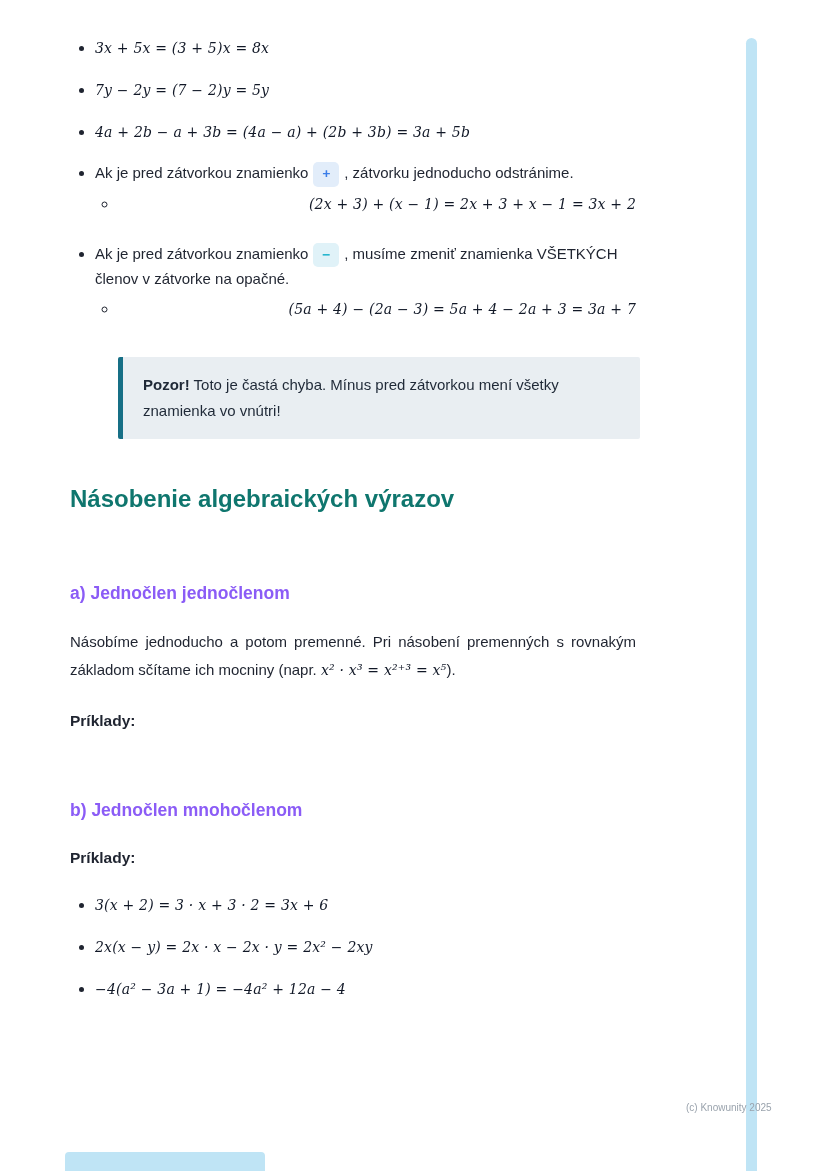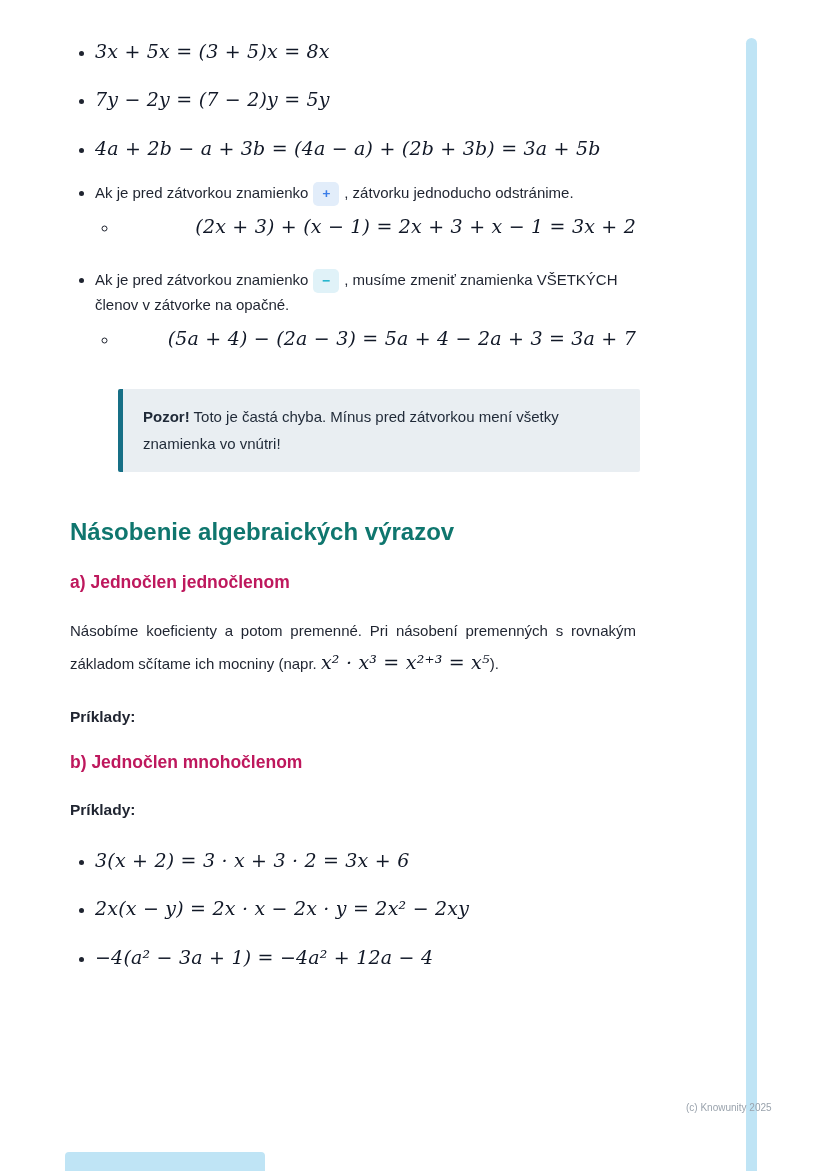--- a/index.html
+++ b/index.html
@@ -33,21 +33,21 @@
   .content {
     position: absolute;
     left: 70px; top: 36px;
     width: 566px;
   }
 
   
   .math {
     font-family: "DejaVu Serif", serif;
     font-style: italic;
-    font-size: 19px;
+    font-size: 14px;
     color: #111827;
     letter-spacing: 0.2px;
   }
 
   ul.bullets {
     list-style-type: disc;
     padding-left: 25px;
   }
   ul.bullets > li { margin-bottom: 17px; line-height: 1.65; font-size: 15px; }
   ul.bullets.tight > li { margin-bottom: 17px; }
@@ -87,24 +87,24 @@
     border-radius: 2px;
   }
 
   h2.section-title {
     color: #0f766e;
     font-size: 24px;
     font-weight: bold;
     margin-top: 46px;
   }
   h3.sub-heading {
-    color: #be185d;
+    color: #8b5cf6;
     font-size: 17.5px;
     font-weight: bold;
-    margin-top: 26px;
+    margin-top: 70px;
   }
 
   p.para {
     margin-top: 24px;
     font-size: 15px;
     line-height: 1.85;
     text-align: justify;
   }
 
   .footer-note {
@@ -147,21 +147,21 @@
     </ul>
 
     <div class="callout">
       <p><strong>Pozor!</strong><span> Toto je častá chyba. Mínus pred zátvorkou mení všetky znamienka vo vnútri!</span></p>
     </div>
 
     <h2 class="section-title">Násobenie algebraických výrazov</h2>
 
     <h3 class="sub-heading">a) Jednočlen jednočlenom</h3>
 
-    <p class="para"><span>Násobíme koeficienty a potom premenné. Pri násobení premenných s rovnakým základom sčítame ich mocniny (napr. </span><span class="math">x² · x³ = x²⁺³ = x⁵</span><span>).</span></p>
+    <p class="para"><span>Násobíme jednoducho a potom premenné. Pri násobení premenných s rovnakým základom sčítame ich mocniny (napr. </span><span class="math">x² · x³ = x²⁺³ = x⁵</span><span>).</span></p>
 
     <p class="bold-label">Príklady:</p>
 
 
     <h3 class="sub-heading">b) Jednočlen mnohočlenom</h3>
 
 
     <p class="bold-label">Príklady:</p>
 
     <ul class="bullets tight">

